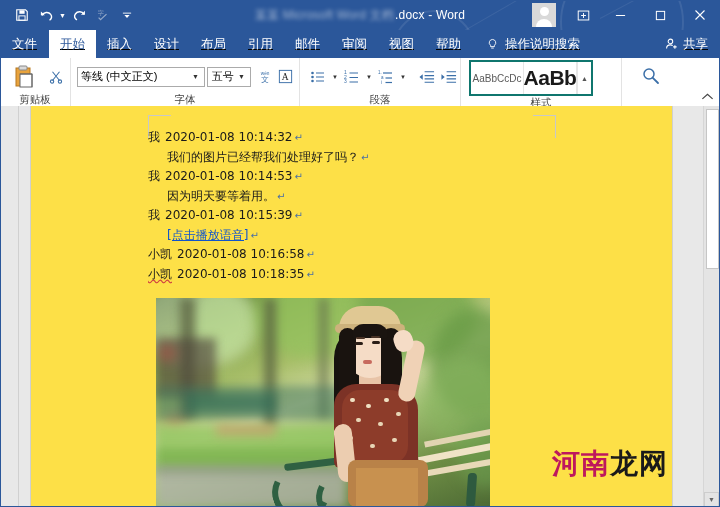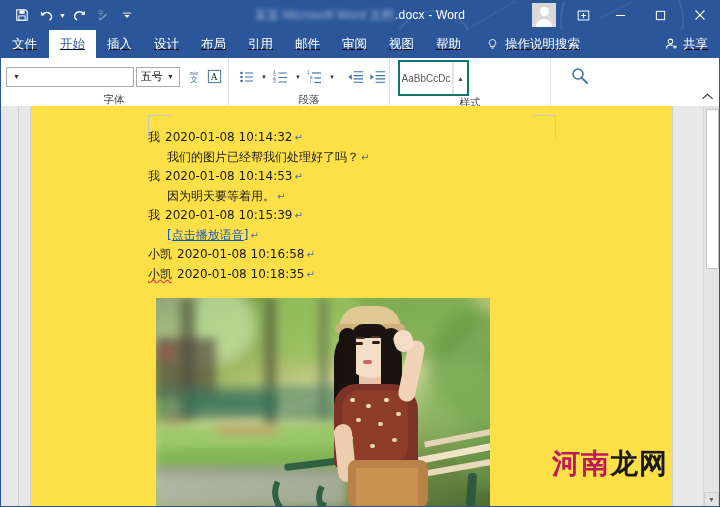--- a/index.html
+++ b/index.html
@@ -398,24 +398,47 @@
             <path d="M1.8 13.2c0-2.6 2-4.2 4.4-4.2 1 0 1.9.3 2.6.8" fill="none" stroke="#fff" stroke-width="1.2"></path>
             <path d="M11.3 9.3v4M9.3 11.3h4" stroke="#fff" stroke-width="1.2"></path>
           </svg>
       </span>
       <span>共享</span>
     </div>
   </div>
 
   <div class="ribbon">
 
+    <div class="rgroup" style="width:70px">
+      <div class="rgroup-body" style="justify-content:center;gap:3px;">
+        <div class="clip-big">
+          <svg width="26" height="24" viewBox="0 0 26 24">
+              <rect x="5" y="3" width="14" height="18" fill="#e8a33d" stroke="#b8791f" stroke-width="1"></rect>
+              <rect x="8" y="1" width="8" height="4" rx="1" fill="#d9d9d9" stroke="#888" stroke-width="1"></rect>
+              <rect x="9" y="9" width="12" height="13" fill="#fff" stroke="#666" stroke-width="1"></rect>
+              <path d="M9 9h12v13" fill="none" stroke="#666" stroke-width="1"></path>
+            </svg>
+        </div>
+        <div class="clip-small">
+          <div class="icon-btn" style="width:17px;height:15px;">
+            <svg width="14" height="14" viewBox="0 0 16 16">
+                <path d="M4 2l8 10M12 2L4 12" stroke="#3b6fa8" stroke-width="1.2" fill="none"></path>
+                <circle cx="3.5" cy="13.2" r="1.9" fill="none" stroke="#3b6fa8" stroke-width="1.2"></circle>
+                <circle cx="12.5" cy="13.2" r="1.9" fill="none" stroke="#3b6fa8" stroke-width="1.2"></circle>
+              </svg>
+          </div>
+        </div>
+      </div>
+      <div class="rgroup-label">剪贴板</div>
+    </div>
 
     <div class="rgroup" style="width:228px">
       <div class="rgroup-body" style="padding-left:6px;">
         <div class="font-name">
+          <span class="nm">等线 (中文正文)</span>
           <span class="cb-arrow">▼</span>
         </div>
         <div class="font-size">
           <span class="nm">五号</span>
           <span class="cb-arrow">▼</span>
         </div>
         <div class="icon-btn" style="width:20px;height:20px;margin-left:4px;">
           <svg width="17" height="17" viewBox="0 0 18 18">
               <text x="5" y="7" font-size="5" fill="#3b6fa8" font-family="sans-serif">wén</text>
               <text x="5.5" y="15" font-size="8" fill="#3b6fa8" font-family="sans-serif">文</text>
@@ -479,20 +502,23 @@
       </div>
       <div class="rgroup-label">段落</div>
     </div>
 
     <div class="rgroup" style="width:160px">
       <div class="rgroup-body" style="padding-left:8px;">
         <div class="style-gallery">
           <div class="style-item">
             <span class="sample1">AaBbCcDc</span>
           </div>
+          <div class="style-item">
+            <span class="sample2">AaBb</span>
+          </div>
           <div class="style-scroll">
             <div>▲</div>
           </div>
         </div>
       </div>
       <div class="rgroup-label">样式</div>
     </div>
 
     <div class="rgroup" style="width:58px;border-right:none">
       <div class="rgroup-body find-group">

